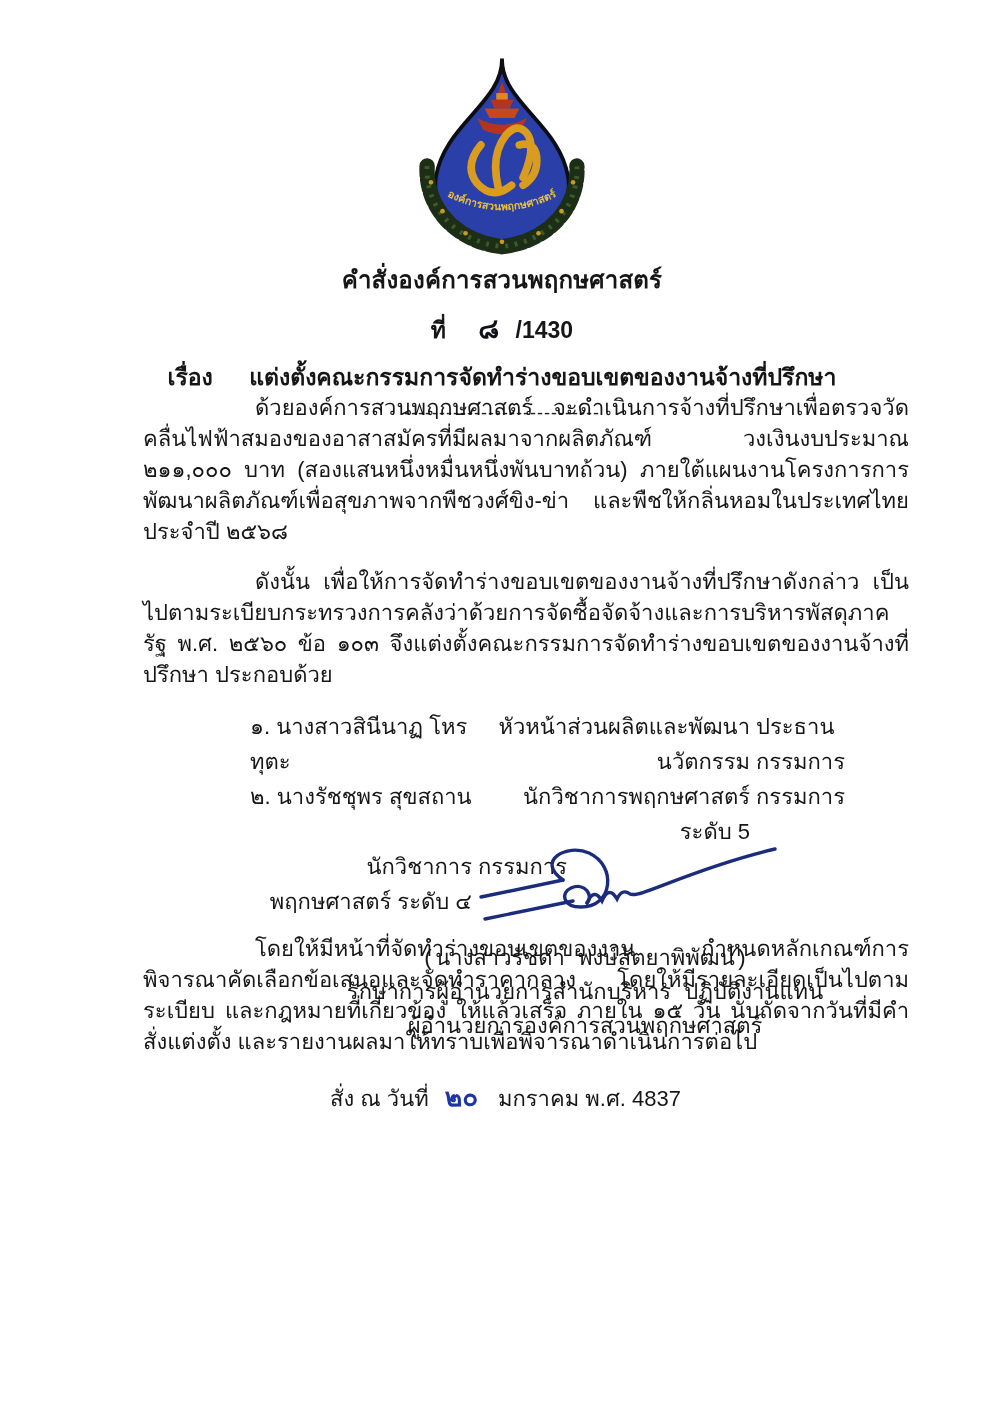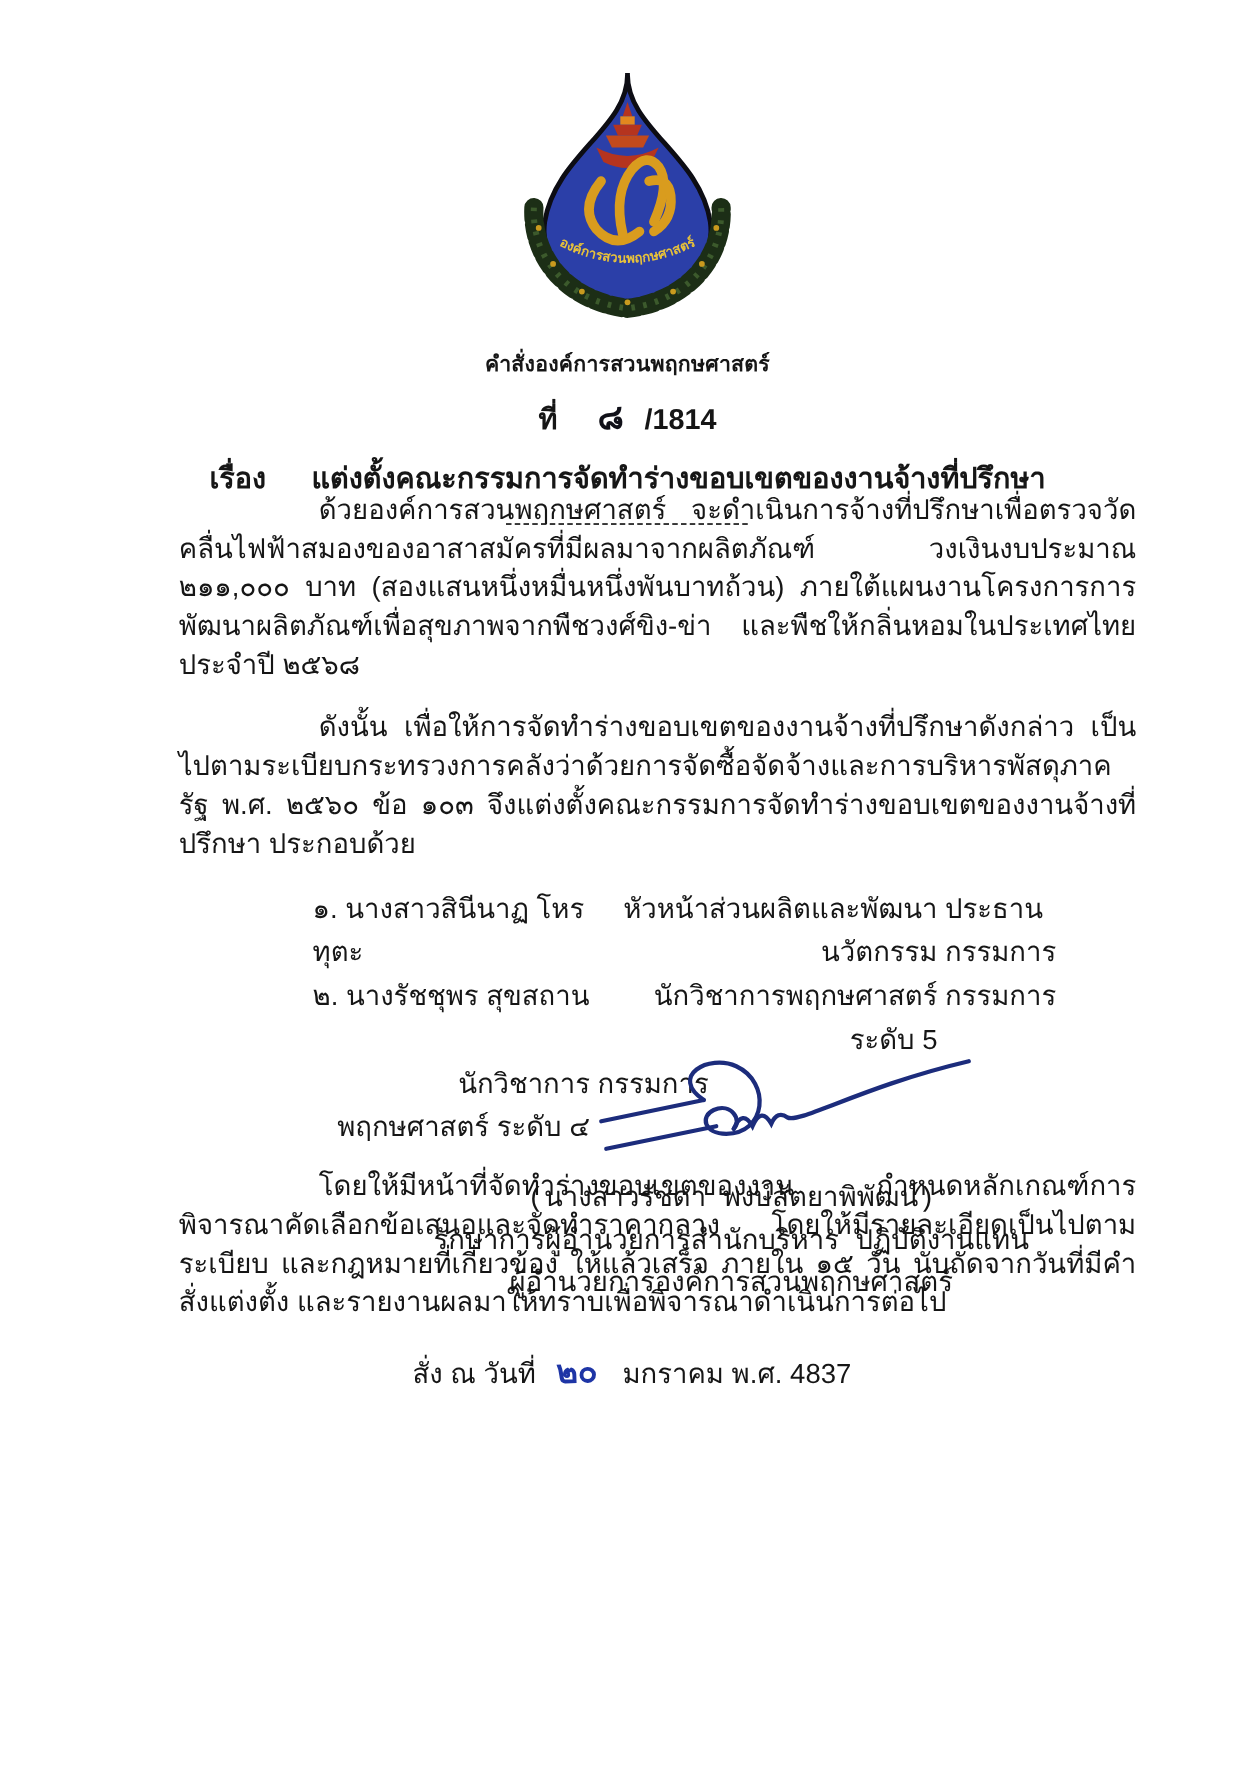--- a/index.html
+++ b/index.html
@@ -6,21 +6,21 @@
   .page {
     position:relative;
     width:1004px; height:1414px;
     background:#ffffff;
     font-family:"Liberation Sans","DejaVu Sans",sans-serif;
     color:#161616;
     overflow:hidden;
   }
   .header { position:absolute; top:0; left:0; width:1004px; text-align:center; }
   .logo-wrap { margin-top:52px; height:205px; }
-  .doc-title { font-size:17px; font-weight:bold; margin-top:20px; letter-spacing:0.2px; }
+  .doc-title { font-size:24px; font-weight:bold; margin-top:3px; letter-spacing:0.2px; }
   .doc-number { font-size:23px; font-weight:bold; margin-top:8px; }
   .doc-number .hand { font-family:"DejaVu Serif",serif; font-weight:bold; font-size:27px;
     display:inline-block; transform:rotate(-4deg); margin:0 10px 0 26px; color:#101018;}
   .subject { font-size:23px; font-weight:bold; margin-top:9px; }
   .subject .lbl { margin-right:30px; }
   .separator { font-size:18px; letter-spacing:1px; margin-top:8px; color:#222; }
 
   .bodytext { position:absolute; left:143px; width:766px; }
   .para { font-size:22px; line-height:31px; text-align:justify; text-indent:112px;
           margin:8px 0 19px 0; }
@@ -84,21 +84,21 @@
           <textPath href="#bannerArc" startOffset="50%" text-anchor="middle">องค์การสวนพฤกษศาสตร์</textPath>
         </text>
       </svg>
     </div>
 
     <div class="doc-title">คำสั่งองค์การสวนพฤกษศาสตร์</div>
 
     <div class="doc-number">
       <span>ที่</span>
       <span class="hand">๘</span>
-      <span>/1814</span>
+      <span>/1430</span>
     </div>
 
     <div class="subject">
       <span class="lbl">เรื่อง</span>
       <span>แต่งตั้งคณะกรรมการจัดทำร่างขอบเขตของงานจ้างที่ปรึกษา</span>
     </div>
 
     <div class="separator">----------------------------</div>
   </div>
 

